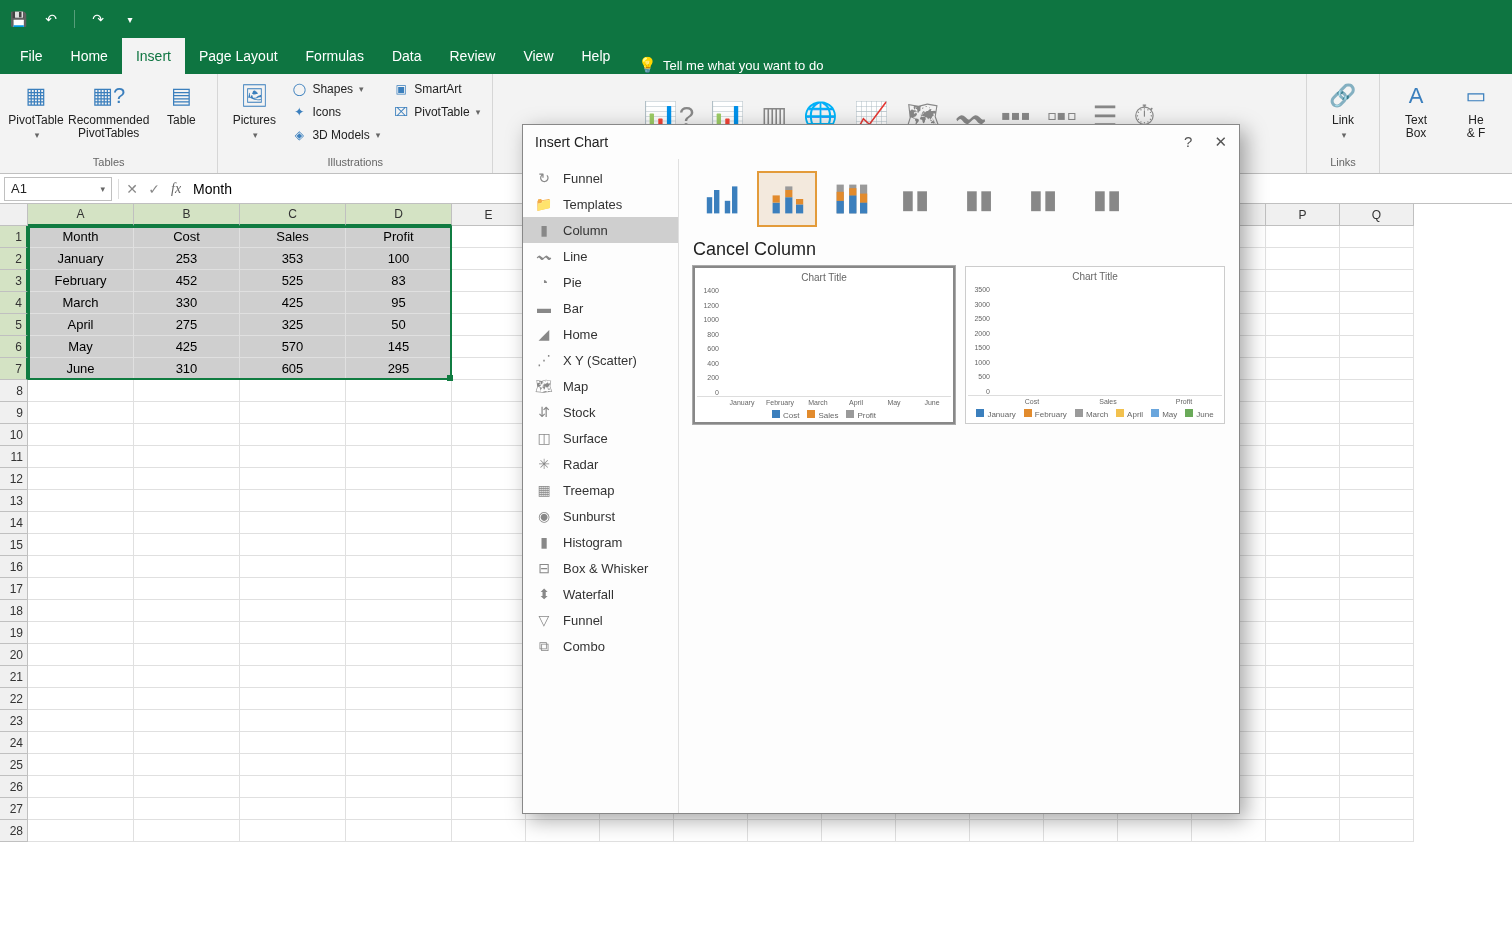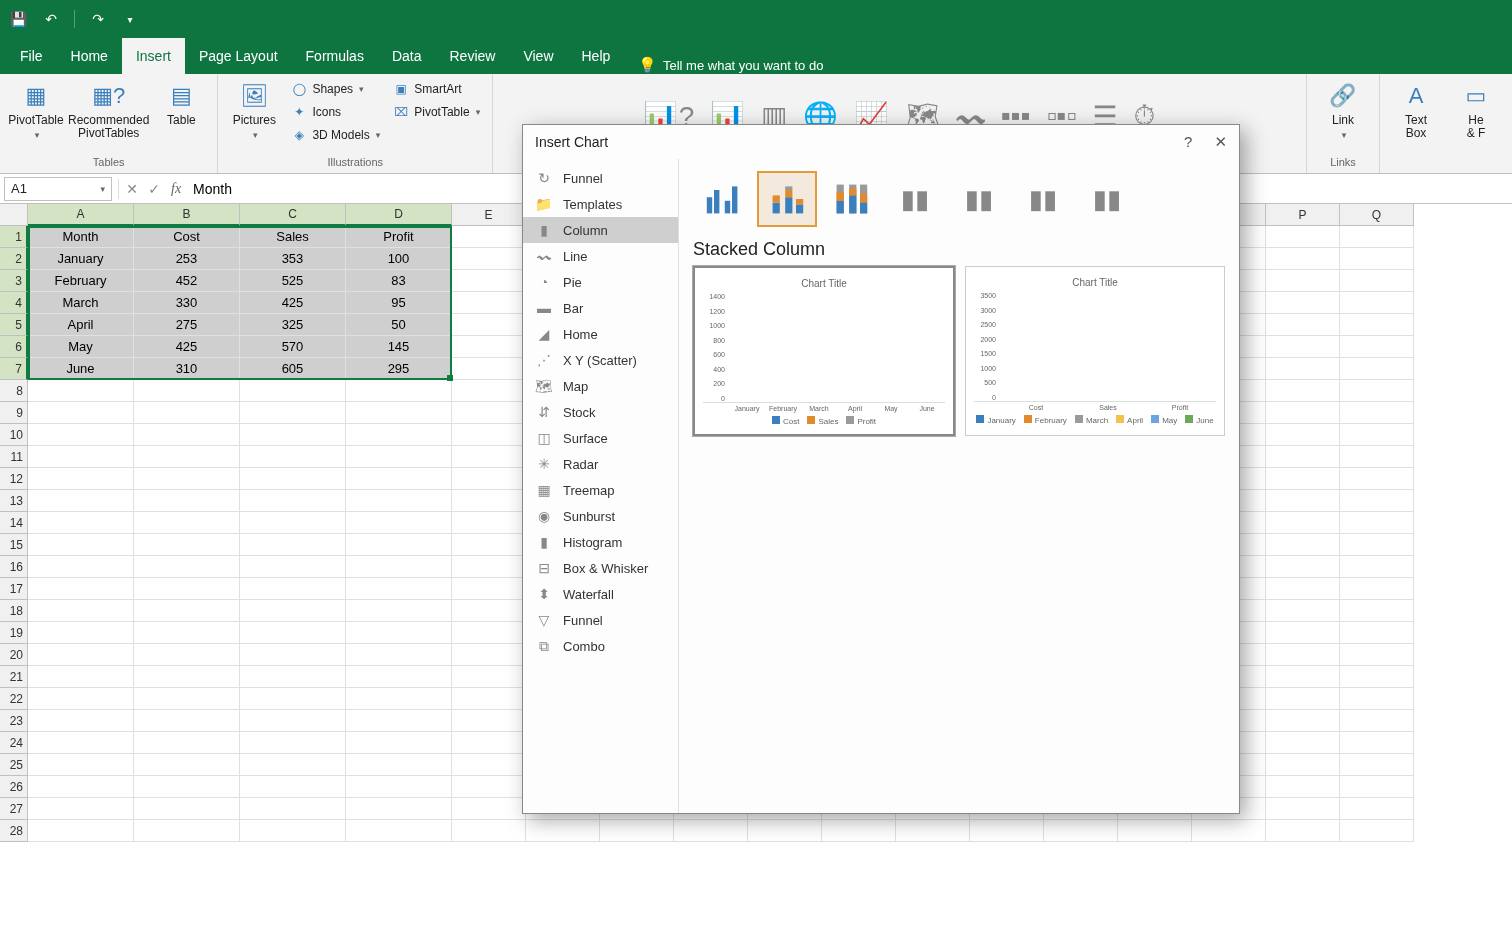--- a/index.html
+++ b/index.html
@@ -70,21 +70,21 @@
   .ctype { height:26px; display:flex; align-items:center; gap:10px; padding:0 12px; font-size:13px; color:#333;}
   .ctype.sel { background:#cfcfcf;}
   .ctype .ico { width:18px; text-align:center; color:#888; font-size:14px;}
   .dlg-right { flex:1; padding:8px 14px; display:flex; flex-direction:column;}
   .subtype-row { display:flex; gap:4px; height:64px; align-items:center;}
   .subtype { width:60px; height:56px; border:2px solid transparent; display:flex; align-items:center;justify-content:center; font-size:26px; color:#888;}
   .subtype.sel { border-color:#e39b3a; background:#f3e9dd;}
   .subtype svg { width:36px; height:32px;}
   .chart-name { font-size:18px; margin:8px 0 6px 0;}
   .preview-row { display:flex; gap:10px;}
-  .preview { flex:1; border:1px solid #ccc; background:#fff; padding:8px;}
+  .preview { flex:1; border:1px solid #ccc; background:#fff; padding:2px;}
   .preview.sel { border:2px solid #888; box-shadow:0 0 0 1px #aaa;}
   .preview-title { text-align:center; font-size:10px; color:#666; margin:2px 0 4px;}
   .chart-area { height:110px; position:relative; display:flex; align-items:flex-end; gap:4px; padding:0 2px 0 26px; border-bottom:1px solid #ddd;}
   .yaxis { position:absolute; left:0; top:0; bottom:0; width:24px; display:flex; flex-direction:column; justify-content:space-between; font-size:7px; color:#666; text-align:right; padding-right:2px;}
   .bar { flex:1; display:flex; flex-direction:column-reverse;}
   .seg { width:100%;}
   .xlabels { display:flex; padding-left:26px; font-size:7px; color:#666; margin-top:2px;}
   .xlabels span { flex:1; text-align:center;}
   .legend { display:flex; justify-content:center; gap:8px; font-size:8px; color:#666; margin-top:4px;}
   .legend .sw { width:8px; height:8px; display:inline-block; margin-right:3px;}
@@ -944,21 +944,21 @@
               <rect x="30" y="0" width="8" height="32" class="cgr"></rect>
               <rect x="30" y="20" width="8" height="12" class="cbl"></rect>
               <rect x="30" y="10" width="8" height="10" class="cor"></rect>
             </svg>
           </div>
         <div class="subtype">▮▮</div>
         <div class="subtype">▮▮</div>
         <div class="subtype">▮▮</div>
         <div class="subtype">▮▮</div>
       </div>
-      <div class="chart-name">Stacked Column</div>
+      <div class="chart-name">Cancel Column</div>
       <div class="preview-row">
         <div class="preview sel">
           <div class="preview-title">Chart Title</div>
           <div class="chart-area" id="chart1">
               <div class="yaxis" id="yaxis1">
                 <span>1400</span>
                 <span>1200</span>
                 <span>1000</span>
                 <span>800</span>
                 <span>600</span>

